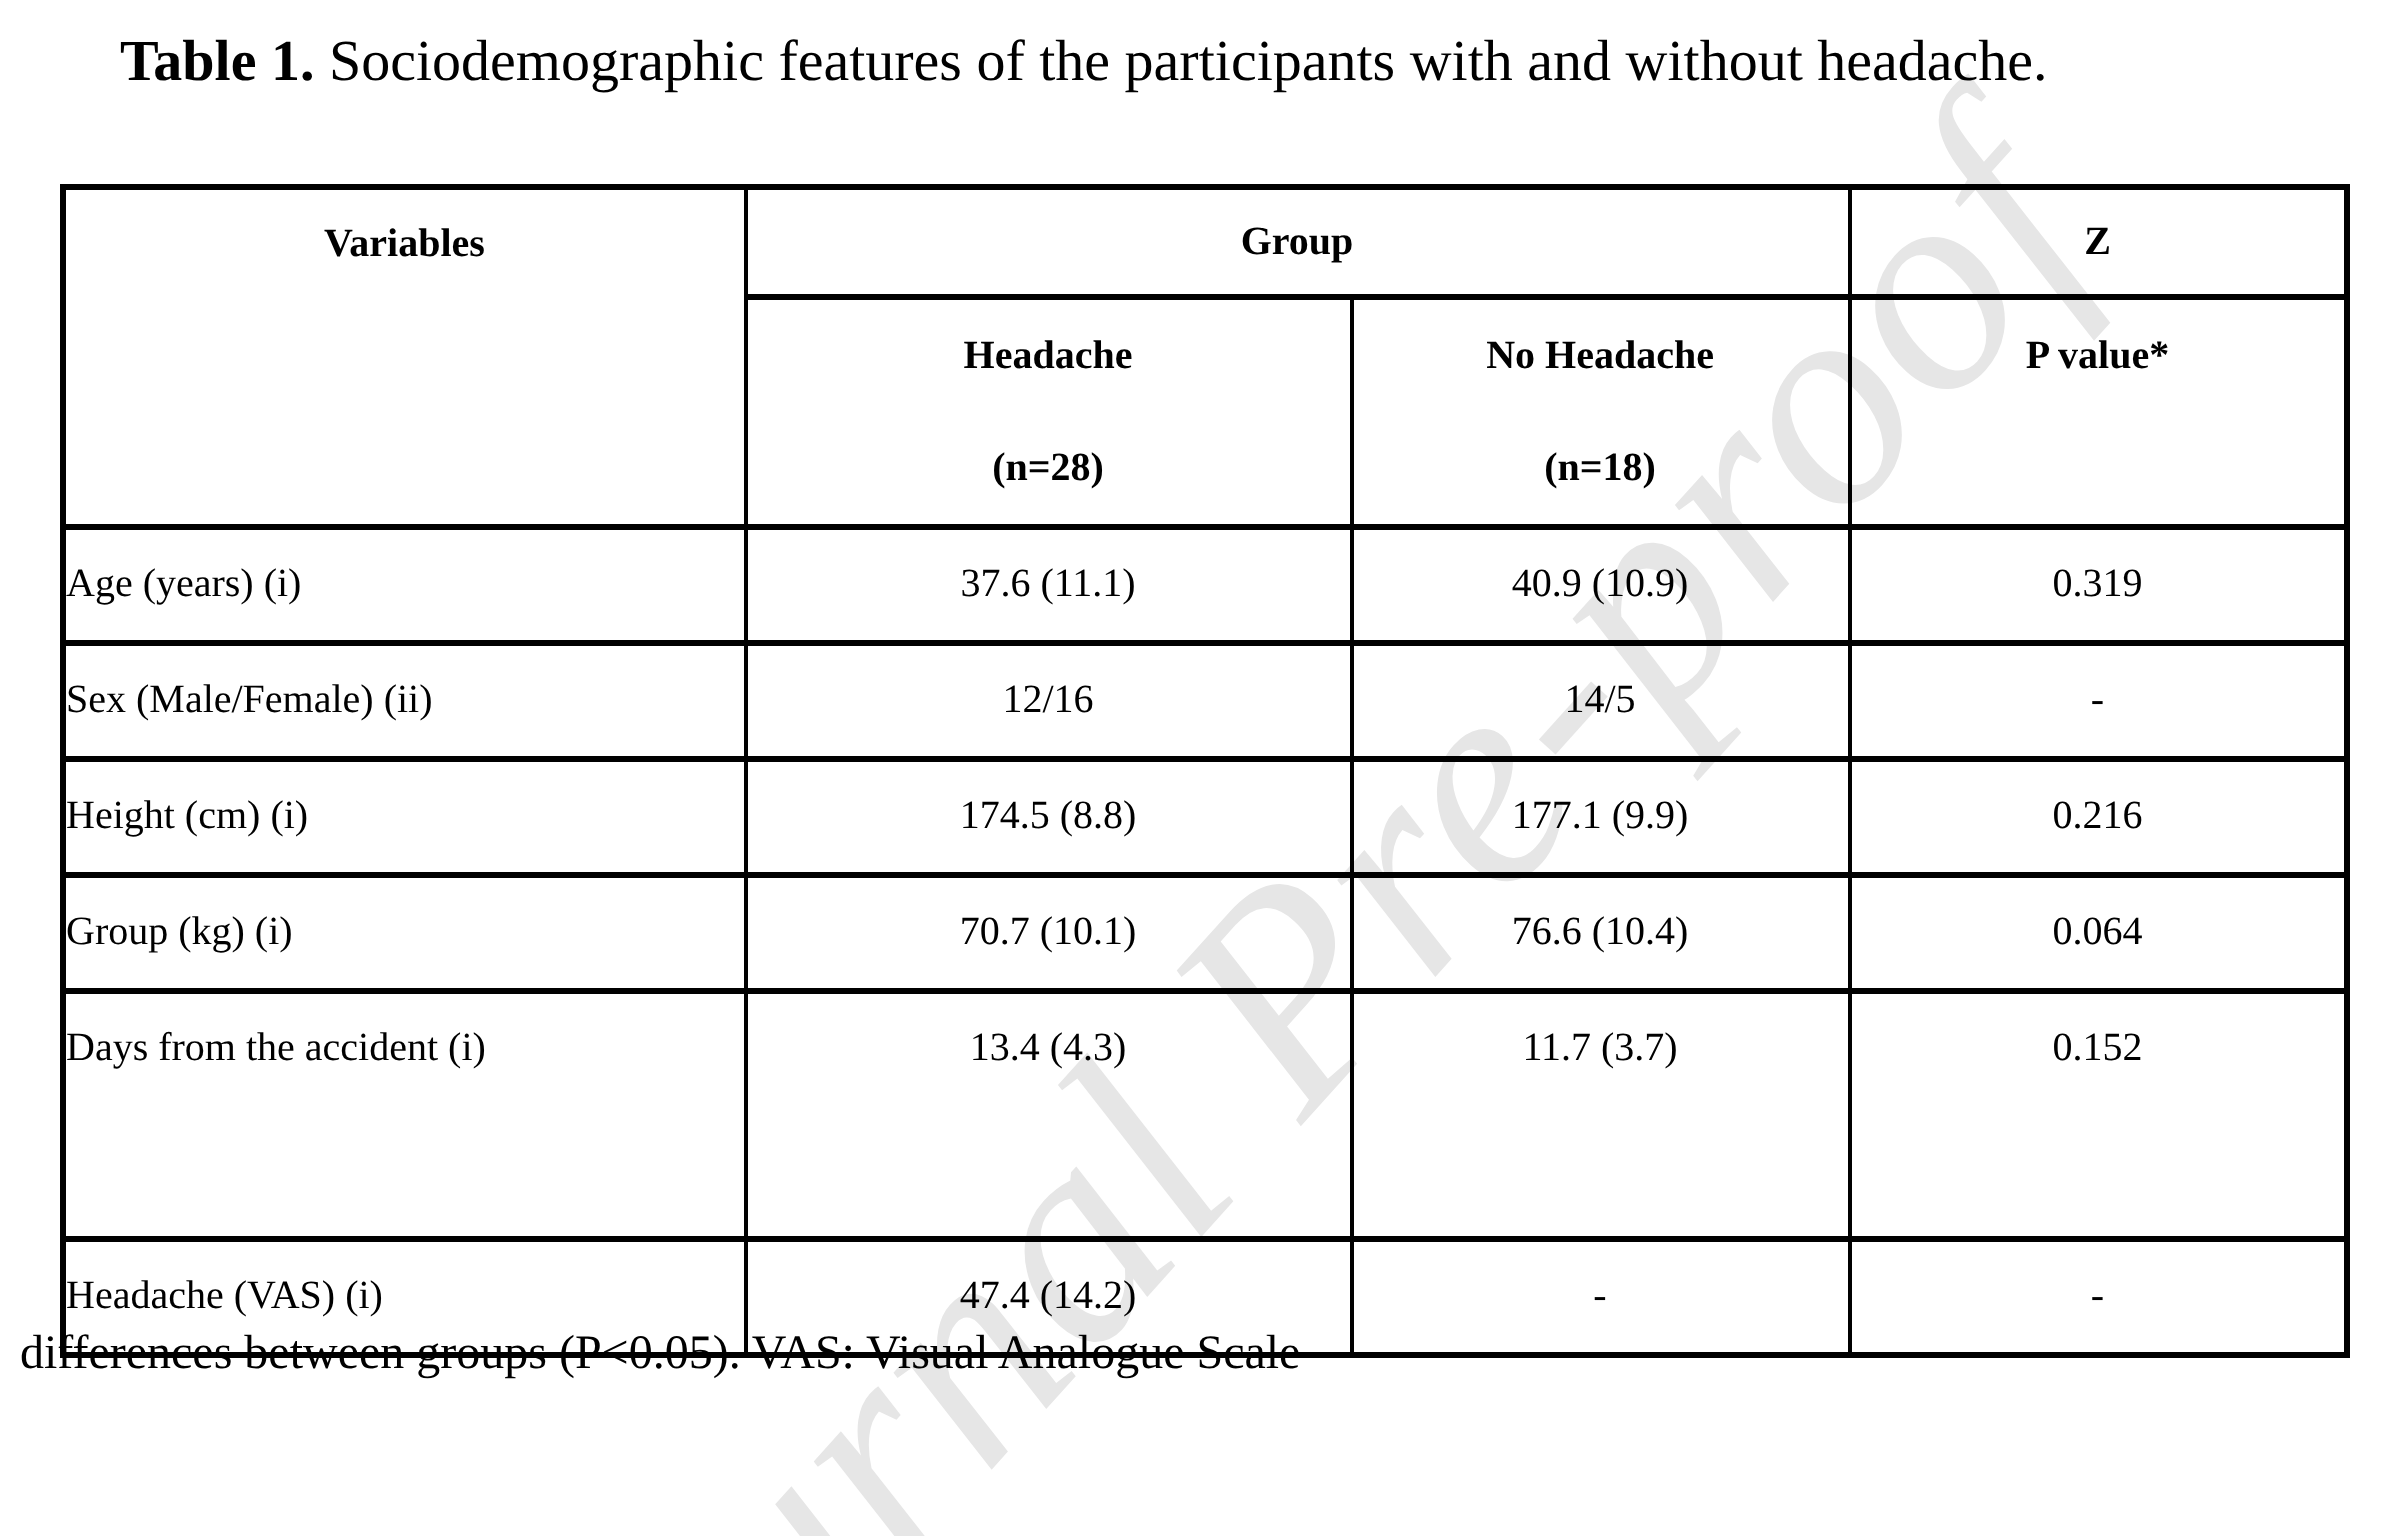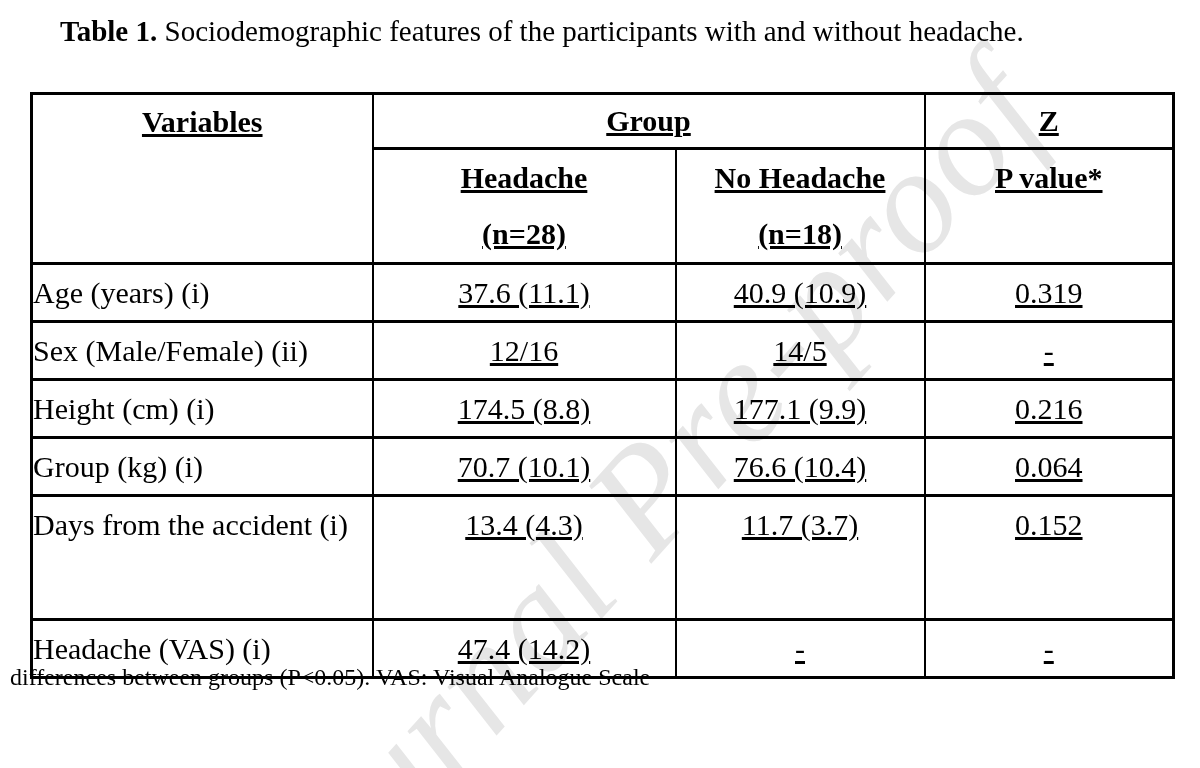--- a/index.html
+++ b/index.html
@@ -49,26 +49,25 @@
     width: 1142px;
     border-collapse: collapse;
     table-layout: fixed;
     border: 3px solid #000;
     z-index: 1;
     background: transparent;
   }
   table.soc td {
     border: solid #000;
     border-width: 3px 2px;
-    font-size: 30px;
+    font-size: 20px;
     padding: 0;
     vertical-align: top;
     overflow: hidden;
     background: transparent;
-    text-decoration: underline;
   }
   tr.h1 { height: 54px; }
   tr.h2 { height: 112px; }
   tr.dr { height: 55px; }
   tr.dr-tall { height: 124px; }
 
   td.hdr { font-weight: bold; text-align: center; }
   td.var-hdr { line-height: 54px; }
   td.group-hdr, td.z-hdr { line-height: 52px; }
   td.sub-hdr { line-height: 56px; }

